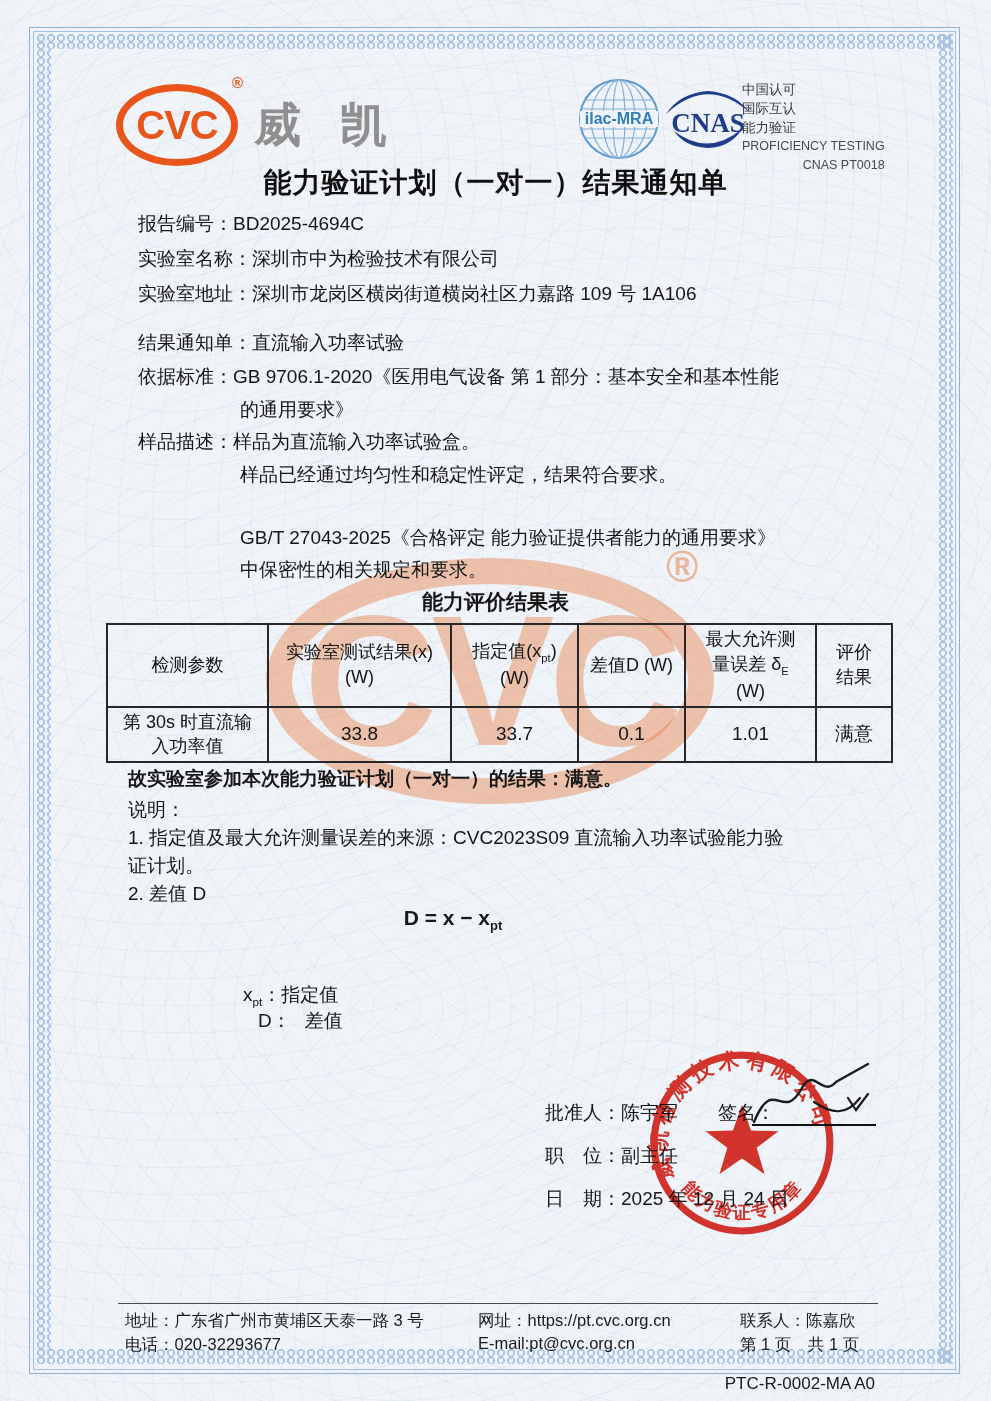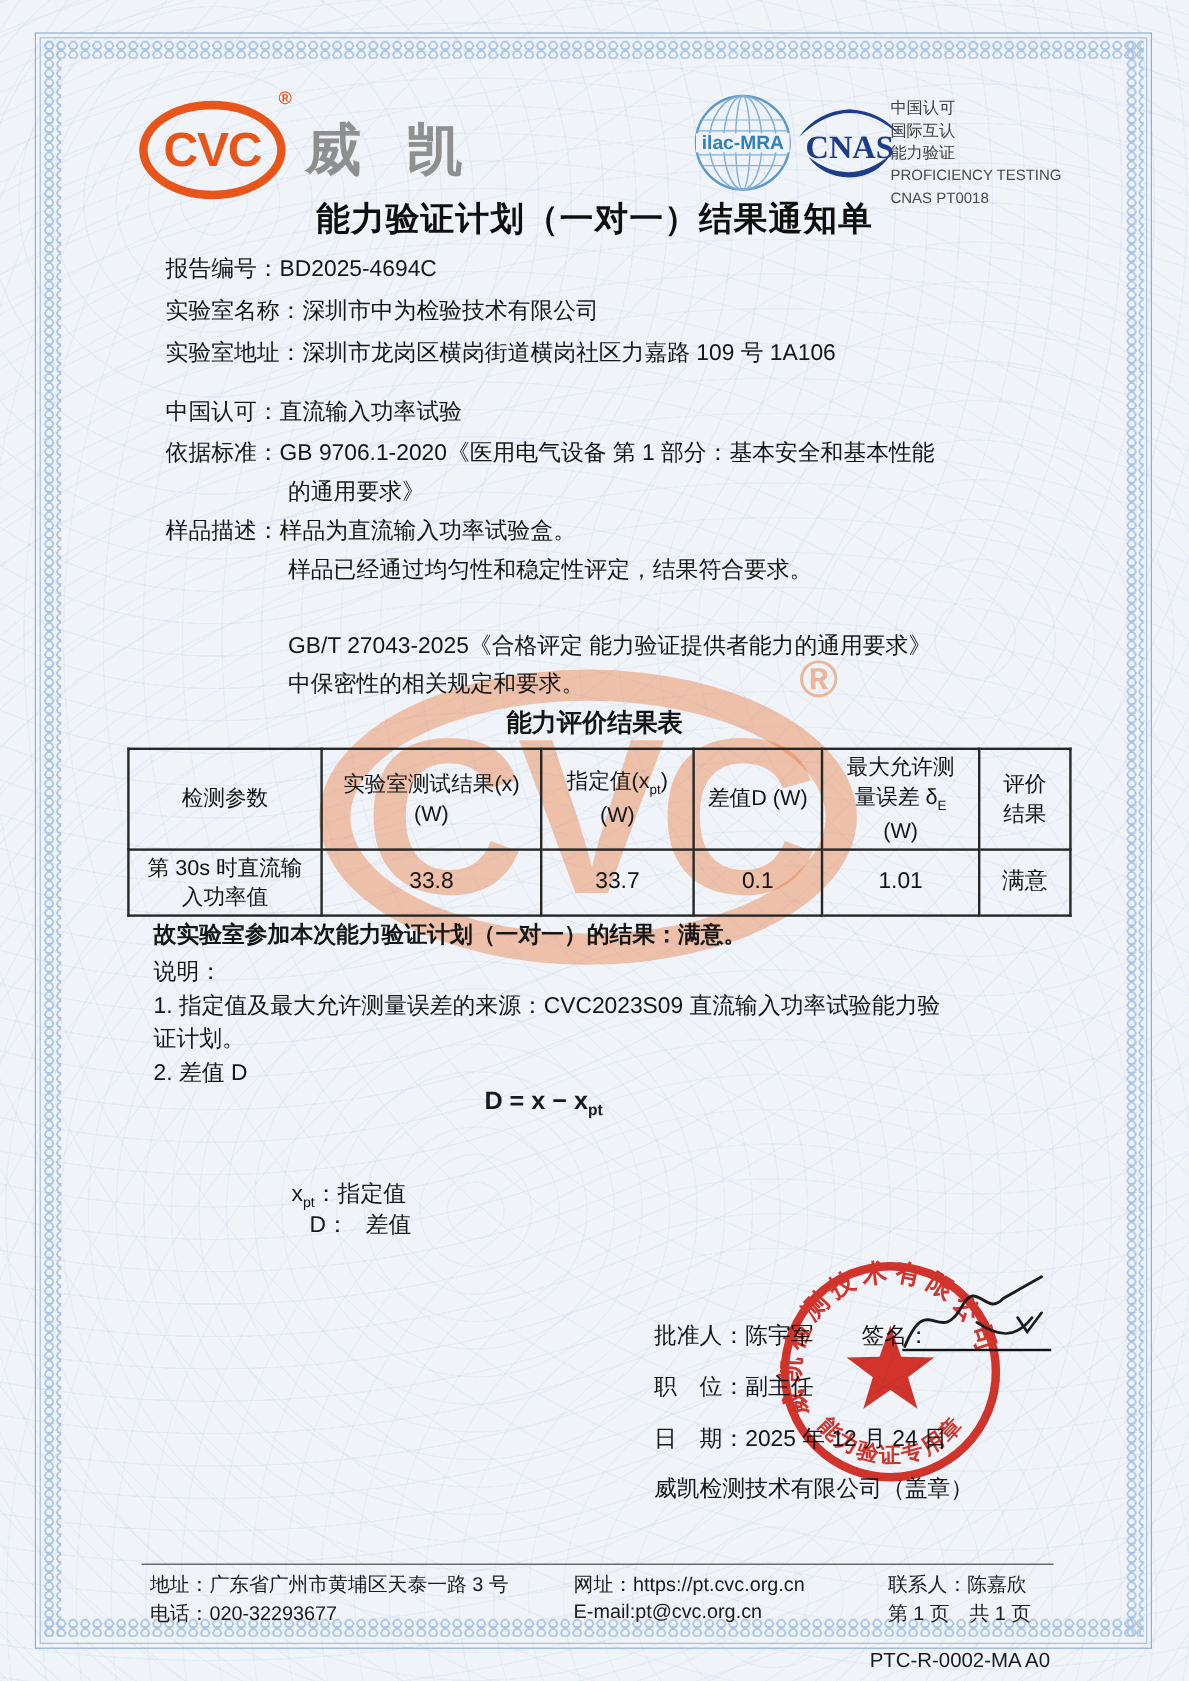--- a/index.html
+++ b/index.html
@@ -26,23 +26,23 @@
   .band-top    { left:36px; top:34px;   width:917px; height:15px; }
   .band-bottom { left:36px; top:1349px; width:917px; height:15px; }
   .band-left   { left:36px; top:34px;   width:15px;  height:1330px; }
   .band-right  { left:938px; top:34px;  width:15px;  height:1330px; }
 
   
   .cvc-ellipse { left:116px; top:84px; width:122px; height:82px; border:7px solid #e8551a;
     border-radius:50%; display:flex; align-items:center; justify-content:center; background:transparent; }
   .cvc-text { font-size:40px; font-weight:bold; color:#e8551a; letter-spacing:-1px; }
   .cvc-reg { left:232px; top:74px; font-size:15px; color:#e8551a; font-weight:bold; }
-  .cvc-brand { left:254px; top:94px; font-size:47px; font-weight:bold; color:#8f8f8f; letter-spacing:13px; white-space:nowrap;font-family:Liberation Serif, serif; }
+  .cvc-brand { left:254px; top:94px; font-size:47px; font-weight:bold; color:#8f8f8f; letter-spacing:13px; white-space:nowrap; }
   .accred { left:742px; top:80px; font-size:13.5px; line-height:19px; color:#3c3c3c; white-space:nowrap; }
-  .accred .en { font-size:12.5px; color:#4a4a4a; }
+  .accred .en { font-size:12.5px; color:#4a4a4a;text-align:right; }
 
   .doc-title { left:0; top:164px; width:991px; text-align:center; font-size:28px; font-weight:bold; color:#0f0f0f; letter-spacing:1px; }
 
   .line { font-size:19px; white-space:nowrap; color:#161616; }
   .bold { font-weight:bold; }
 
   
   .watermark { left:266px; top:550px; width:470px; height:262px; z-index:1; pointer-events:none; }
   .wm-ellipse { position:absolute; left:0; top:8px; width:448px; height:246px;
     border:26px solid rgba(233,122,62,.42); border-radius:50%; }
@@ -123,21 +123,21 @@
   <div class="abs line" style="left:138px; top:211px; z-index:2;">
     <span>报告编号：</span><span>BD2025-4694C</span>
   </div>
   <div class="abs line" style="left:138px; top:246px; z-index:2;">
     <span>实验室名称：</span><span>深圳市中为检验技术有限公司</span>
   </div>
   <div class="abs line" style="left:138px; top:281px; z-index:2;">
     <span>实验室地址：</span><span>深圳市龙岗区横岗街道横岗社区力嘉路 109 号 1A106</span>
   </div>
   <div class="abs line" style="left:138px; top:330px; z-index:2;">
-    <span>中国认可：</span><span>直流输入功率试验</span>
+    <span>结果通知单：</span><span>直流输入功率试验</span>
   </div>
   <div class="abs line" style="left:138px; top:364px; z-index:2;">
     <span>依据标准：</span><span>GB 9706.1-2020《医用电气设备 第 1 部分：基本安全和基本性能</span>
   </div>
   <div class="abs line" style="left:240px; top:397px; z-index:2;">的通用要求》</div>
   <div class="abs line" style="left:138px; top:429px; z-index:2;">
     <span>样品描述：</span><span>样品为直流输入功率试验盒。</span>
   </div>
   <div class="abs line" style="left:240px; top:462px; z-index:2;">样品已经通过均匀性和稳定性评定，结果符合要求。</div>
   <div class="abs line" style="left:240px; top:525px; z-index:2;">GB/T 27043-2025《合格评定 能力验证提供者能力的通用要求》</div>
@@ -213,21 +213,20 @@
   <svg class="abs hand-sign" width="128" height="72" viewBox="0 0 128 72">
     <path d="M6,64 C26,16 34,66 54,30 C66,8 74,40 88,24 L120,6" stroke="#1b1b1b" stroke-width="2.4" fill="none" stroke-linecap="round"></path>
     <path d="M66,44 C84,56 98,58 112,40 M100,40 l8,12 l12,-16" stroke="#1b1b1b" stroke-width="2.2" fill="none" stroke-linecap="round"></path>
   </svg>
   <div class="abs line" style="left:545px; top:1143px; z-index:4;">
     <span>职　位：</span><span>副主任</span>
   </div>
   <div class="abs line" style="left:545px; top:1186px; z-index:4;">
     <span>日　期：</span><span>2025 年 12 月 24 日</span>
   </div>
-  <div class="abs line" style="left:545px; top:1228px; z-index:4;">威凯检测技术有限公司（盖章）</div>
 
   <svg class="abs stamp" width="192" height="192" viewBox="0 0 190 190">
     <defs>
       <path id="arcTop" d="M 30 135.5 A 75 75 0 1 1 160 135.5" fill="none"></path>
       <path id="arcBottom" d="M 34.2 141 A 74 74 0 0 0 155.8 141" fill="none"></path>
     </defs>
     <circle cx="95" cy="98" r="87" fill="none" stroke="#dd241b" stroke-width="7"></circle>
     <polygon points="95,60 103.9,85.7 131.1,86.3 109.5,102.7 117.3,128.7 95,113.2 72.7,128.7 80.5,102.7 58.9,86.3 86.1,85.7" fill="#dd241b"></polygon>
     <text font-size="21" font-weight="bold" fill="#dd241b" letter-spacing="5" font-family="Liberation Sans, sans-serif">
       <textPath href="#arcTop" startOffset="4">威凯检测技术有限公司</textPath>

